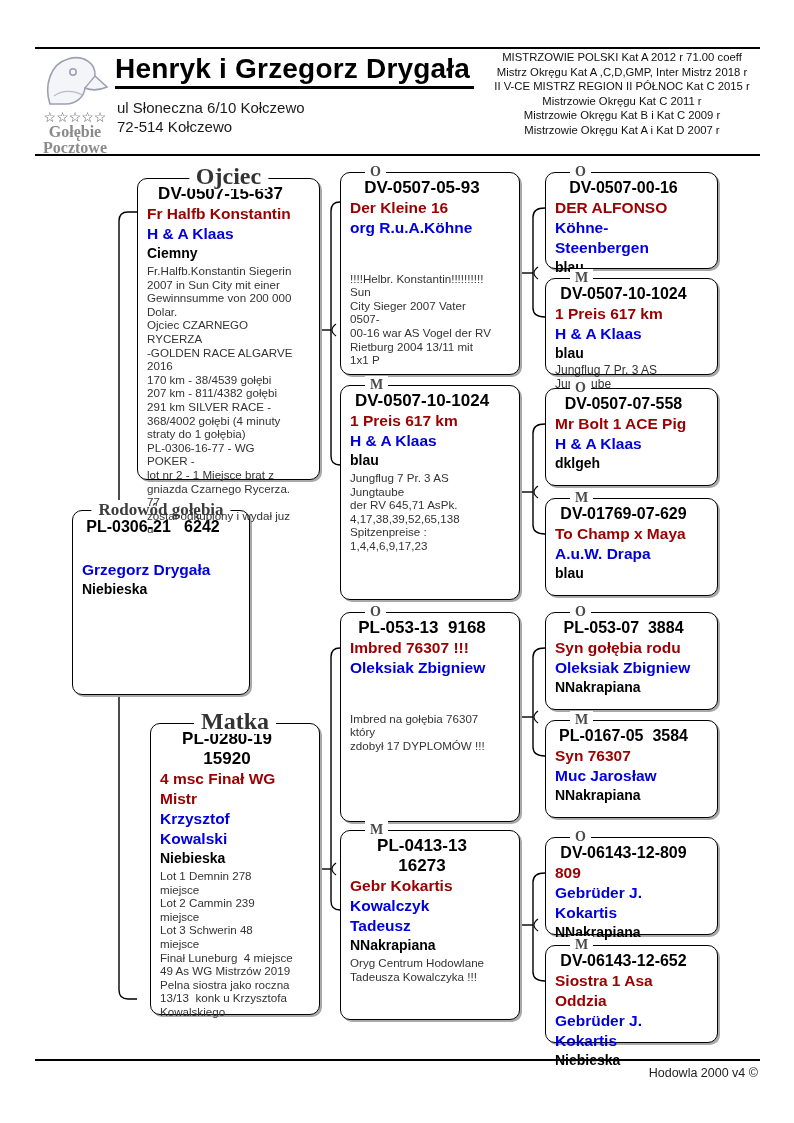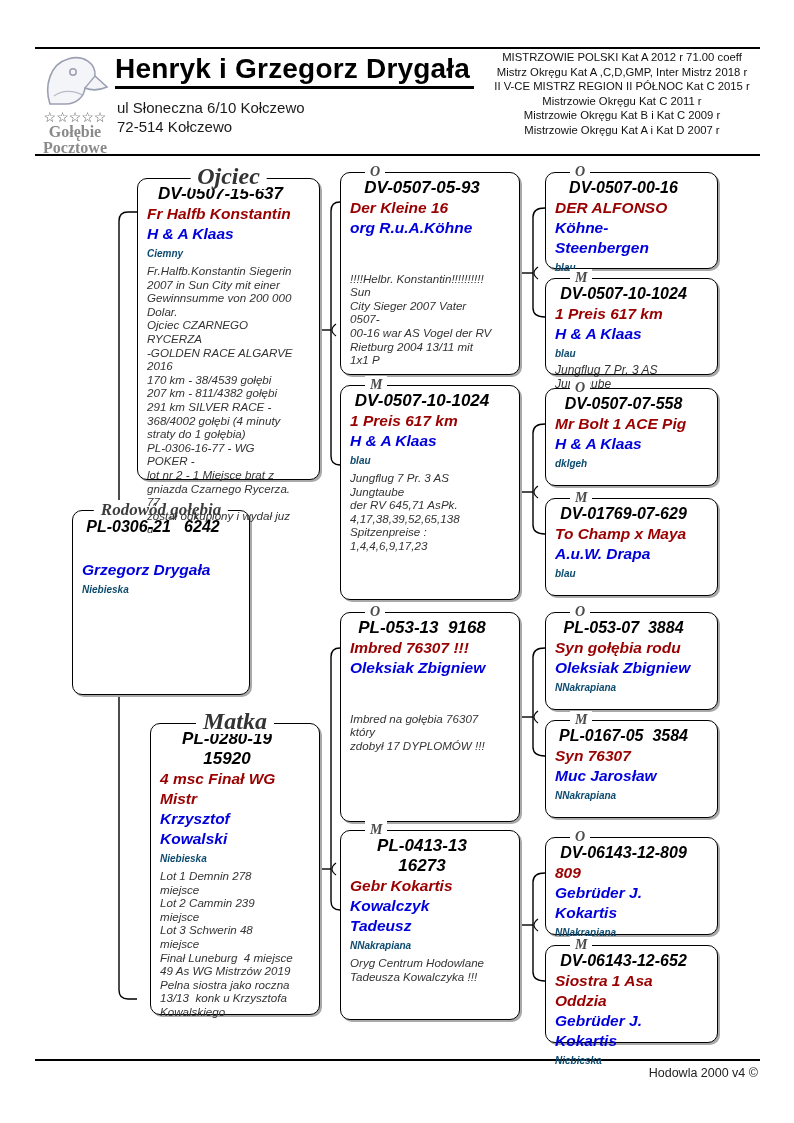--- a/index.html
+++ b/index.html
@@ -11,32 +11,32 @@
   .logo .stars{font-size:14px;color:#555;line-height:13px;margin-top:-3px;letter-spacing:0px;}
   .logo .lname{font-family:"Liberation Serif",serif;font-weight:bold;font-size:16px;
                color:#8a8a8a;line-height:16px;}
   .title{position:absolute;left:115px;top:53px;font-size:28px;font-weight:bold;color:#000;
          border-bottom:3px solid #000;padding:0 4px 1px 0;white-space:nowrap;letter-spacing:0.2px;}
   .addr{position:absolute;left:117px;top:98px;font-size:15px;line-height:19px;color:#1a1a1a;white-space:pre-wrap;}
   .ach{position:absolute;left:482px;top:50px;width:280px;font-size:11.3px;line-height:14.6px;
        text-align:center;color:#111;}
   
   .box{position:absolute;background:#fff;border:1.4px solid #000;border-radius:10px;
-       box-shadow:2px 2px 0 #a9a9a9;padding:5px 25px 0 9px;box-sizing:border-box;z-index:2;font-style:italic;}
+       box-shadow:2px 2px 0 #a9a9a9;padding:5px 25px 0 9px;box-sizing:border-box;z-index:2;}
   .legend{position:absolute;top:-16px;left:50%;transform:translateX(-50%);background:#fff;
           padding:0 7px;font-family:"Liberation Serif",serif;font-weight:bold;font-size:24px;
           color:#333;white-space:nowrap;line-height:26px;}
   .legend.small{font-size:17px;top:-11px;line-height:20px;color:#3d3d3d;}
   .tag{position:absolute;top:-10px;left:24px;background:#fff;padding:0 5px;
        font-family:"Liberation Serif",serif;font-weight:bold;font-size:14px;color:#4a4a4a;line-height:17px;}
   .ring{font-weight:bold;font-size:17px;color:#000;line-height:20px;white-space:pre-wrap;text-align:center;}
   .ring.big{font-size:16px;line-height:22px;}
   .nm{font-weight:bold;font-size:15.5px;color:#990000;line-height:20px;min-height:20px;white-space:pre-wrap;}
   .ow{font-weight:bold;font-size:15.5px;color:#0000dd;line-height:20px;white-space:pre-wrap;}
-  .cl{font-weight:bold;font-size:10px;color:#0c4a6e;line-height:19px;min-height:19px;white-space:pre-wrap;}
+  .cl{font-weight:bold;font-size:14px;color:#000000;line-height:19px;min-height:19px;white-space:pre-wrap;}
   .desc{font-size:11.6px;line-height:13.6px;color:#333;white-space:pre-wrap;margin-top:1px;}
   .spacer{height:22px;}
   
   .wires{position:absolute;left:0;top:0;z-index:1;}
   
   .foot-rule{position:absolute;left:35px;width:725px;top:1059px;height:1.5px;background:#000;}
   .credit{position:absolute;right:36px;top:1066px;font-size:12.5px;color:#222;}
 </style>
 </head>
 <body>

